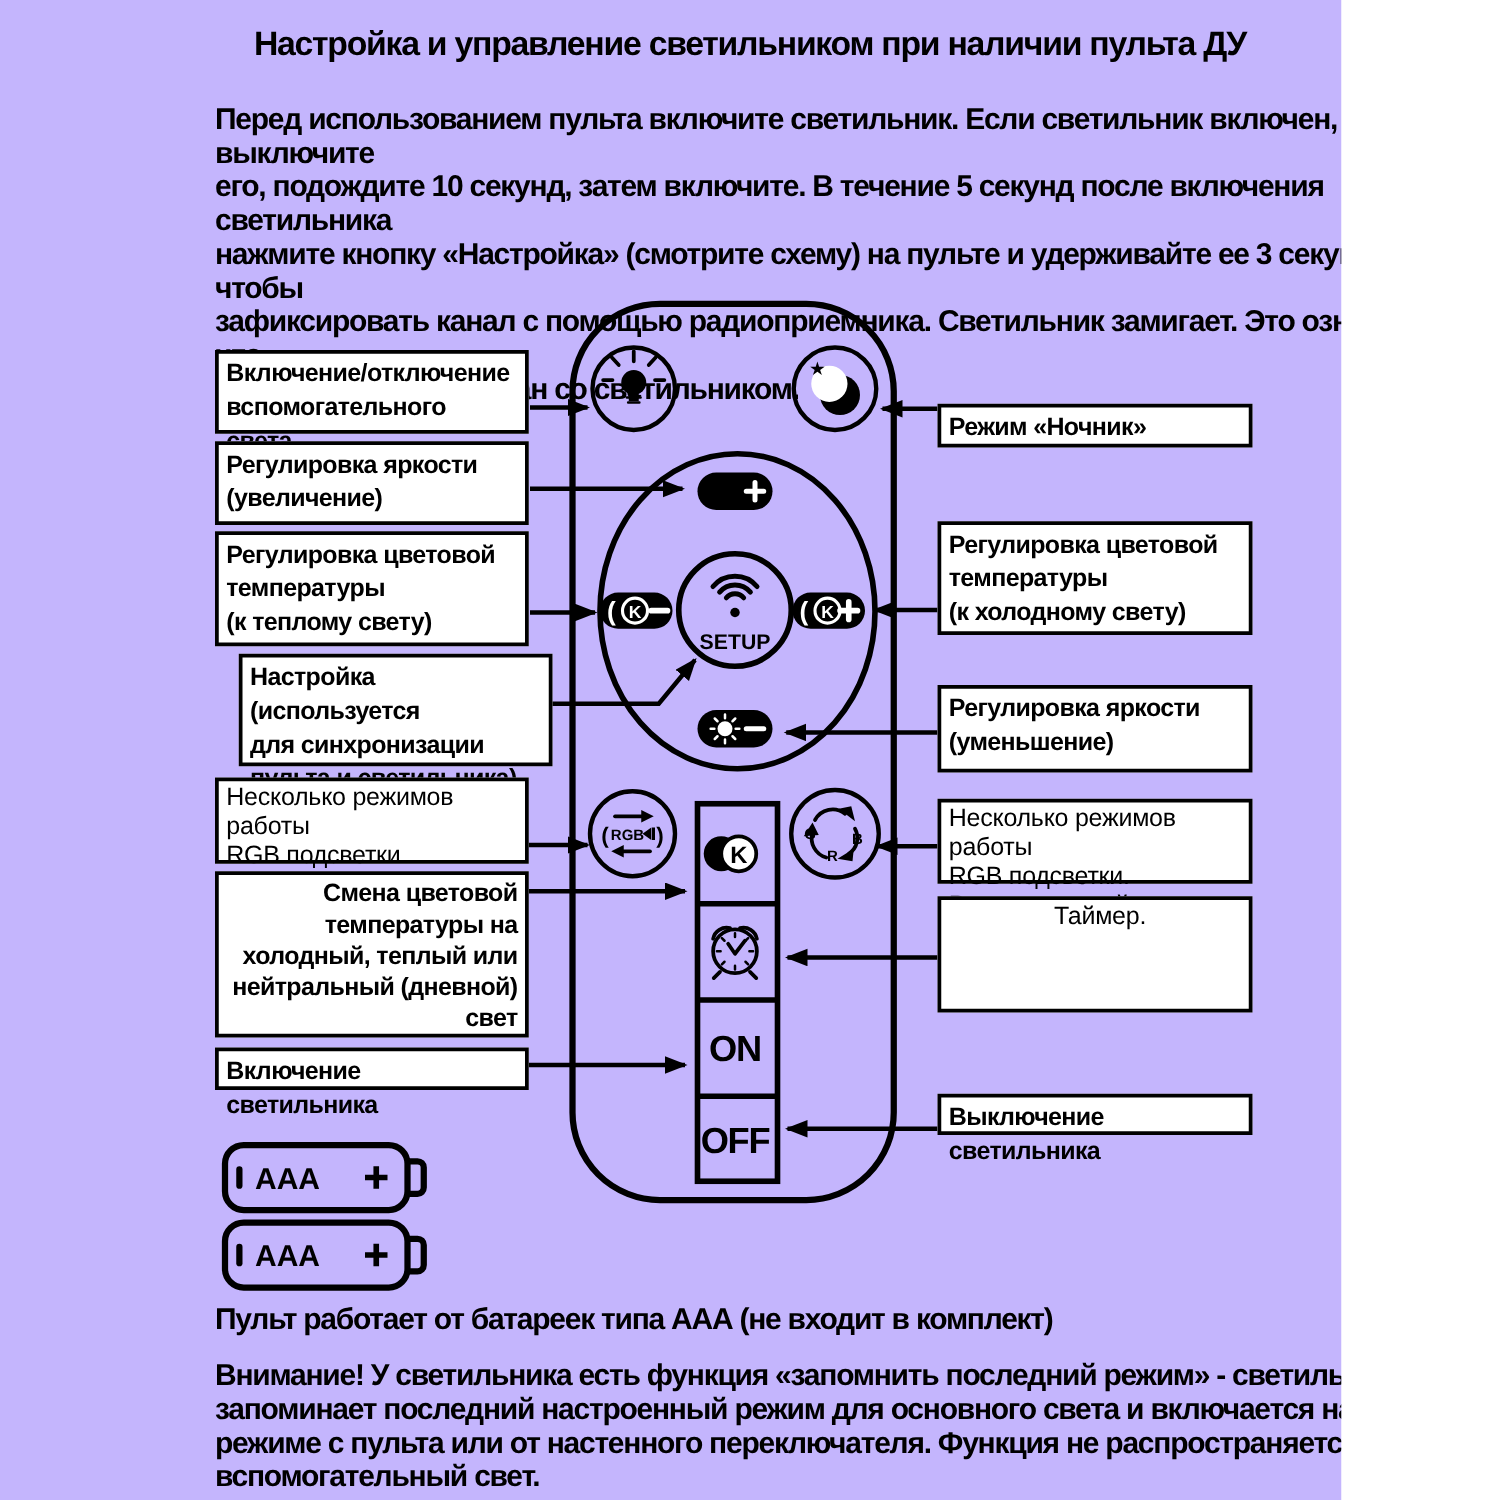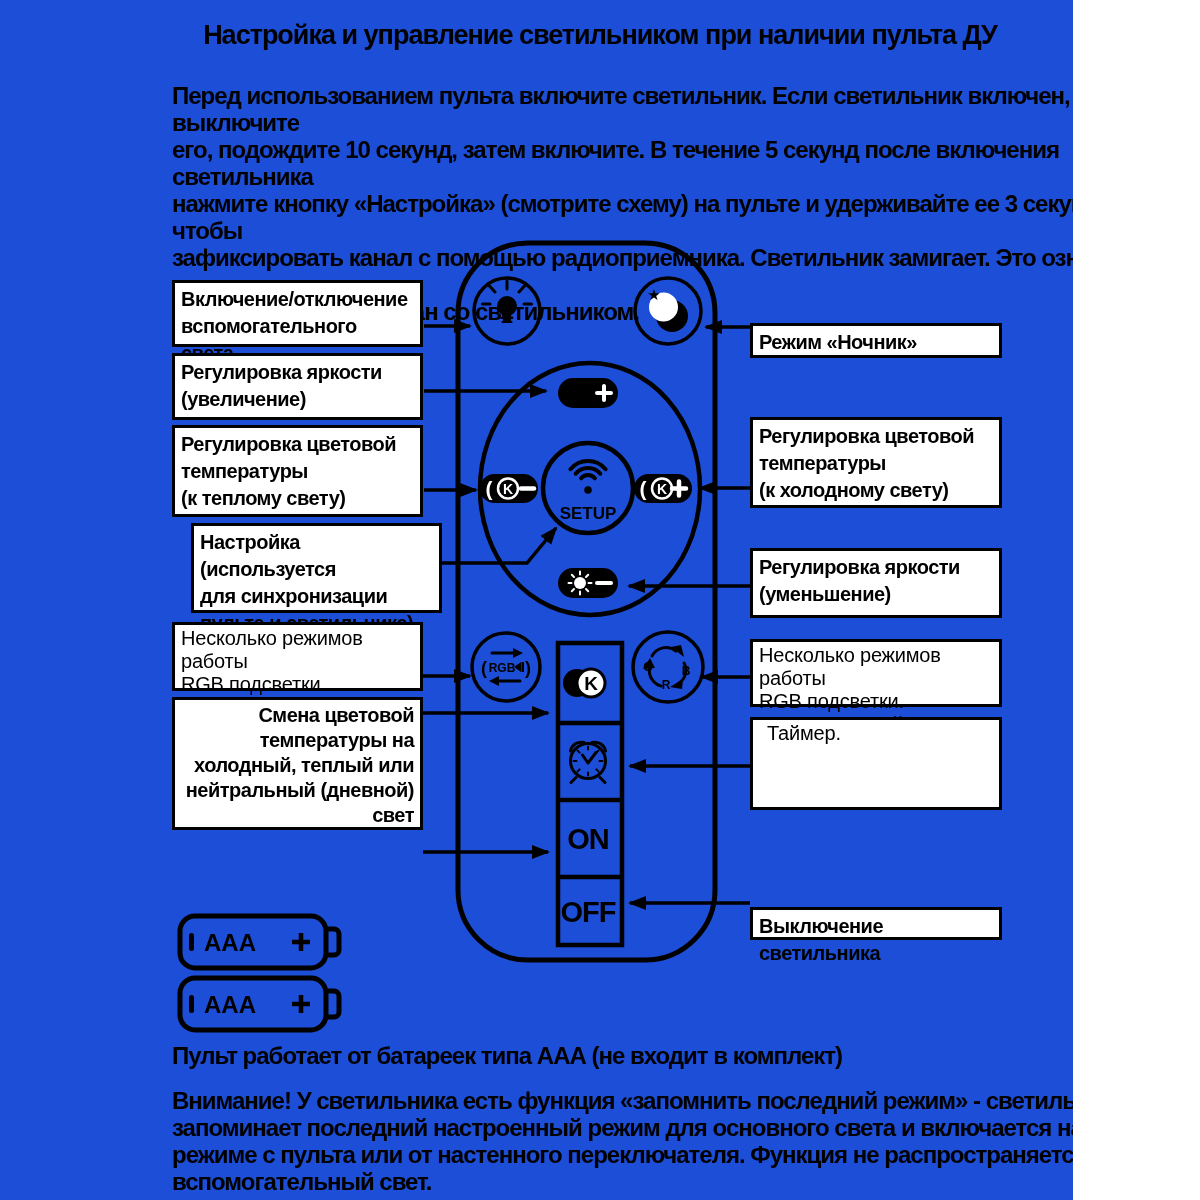--- a/index.html
+++ b/index.html
@@ -1,16 +1,16 @@
 <!DOCTYPE html>
 <html><head>
 <meta charset="utf-8">
 <style>
   html,body{margin:0;padding:0;background:#ffffff;}
-  .page{position:relative;width:1073px;height:1200px;background:#1d4ed8;
+  .page{position:relative;width:1073px;height:1200px;background:#c4b5fd;
         font-family:"Liberation Sans",sans-serif;color:#000;overflow:hidden;}
   .layer{position:absolute;left:0;top:0;width:1200px;height:1200px;}
   svg{position:absolute;left:0;top:0;}
   .title{position:absolute;left:0;top:20px;width:1200px;text-align:center;
          font-size:27px;font-weight:bold;letter-spacing:-1px;white-space:pre-line;}
   .para{position:absolute;font-size:24px;font-weight:bold;line-height:27px;
         letter-spacing:-1px;white-space:pre-line;}
   #intro{left:172px;top:82px;width:980px;}
   #battery-note{left:172px;top:1042px;width:980px;}
   #warning{left:172px;top:1087px;width:980px;}
@@ -25,22 +25,22 @@
   #L2{left:172px;top:425px;width:251px;height:92px;}
   #L3{left:172px;top:523px;width:251px;height:90px;margin-left:19px;}
   #L4{left:172px;top:622px;width:251px;height:69px;}
   #L5{left:172px;top:697px;width:251px;height:133px;text-align:right;}
   #L6{left:172px;top:838px;width:251px;height:34px;}
   
   #R0{left:750px;top:295px;width:252px;height:35px;margin-top:28px;}
   #R1{left:750px;top:417px;width:252px;height:91px;}
   #R2{left:750px;top:548px;width:252px;height:70px;}
   #R3{left:750px;top:639px;width:252px;height:68px;}
-  #R4{left:750px;top:717px;width:252px;height:93px;padding-left:14px;}
-  #R5{left:750px;top:875px;width:252px;height:33px;margin-top:32px;}
+  #R4{left:750px;top:717px;width:252px;height:93px;padding-left:14px;text-align:center;}
+  #R5{left:750px;top:875px;width:252px;height:33px;}
   
   .s5{fill:none;stroke:#000;stroke-width:5;}
   .s45{fill:none;stroke:#000;stroke-width:4.5;}
   .s35{fill:none;stroke:#000;stroke-width:3.5;}
   .s3{fill:none;stroke:#000;stroke-width:3;stroke-linecap:round;}
   .s2{fill:none;stroke:#000;stroke-width:2;stroke-linecap:round;}
   .pill{fill:#000;stroke:none;}
   .wln{fill:none;stroke:#fff;stroke-linecap:round;}
   .arrow{fill:none;stroke:#000;stroke-width:3.5;}
   text{font-family:"Liberation Sans",sans-serif;fill:#000;}
@@ -228,20 +228,21 @@
 для синхронизации
 пульта и светильника)</div>
   <div class="cbox regular" id="L4">Несколько режимов работы
 RGB подсветки.
 Автоматический режим.</div>
   <div class="cbox lh25" id="L5">Смена цветовой
 температуры на
 холодный, теплый или
 нейтральный (дневной)
 свет</div>
+  <div class="cbox" id="L6">Включение светильника</div>
 
   <div class="cbox" id="R0">Режим «Ночник»</div>
   <div class="cbox" id="R1">Регулировка цветовой
 температуры
 (к холодному свету)</div>
   <div class="cbox" id="R2">Регулировка яркости
 (уменьшение)</div>
   <div class="cbox regular" id="R3">Несколько режимов работы
 RGB подсветки.
 Ручная настройка.</div>

